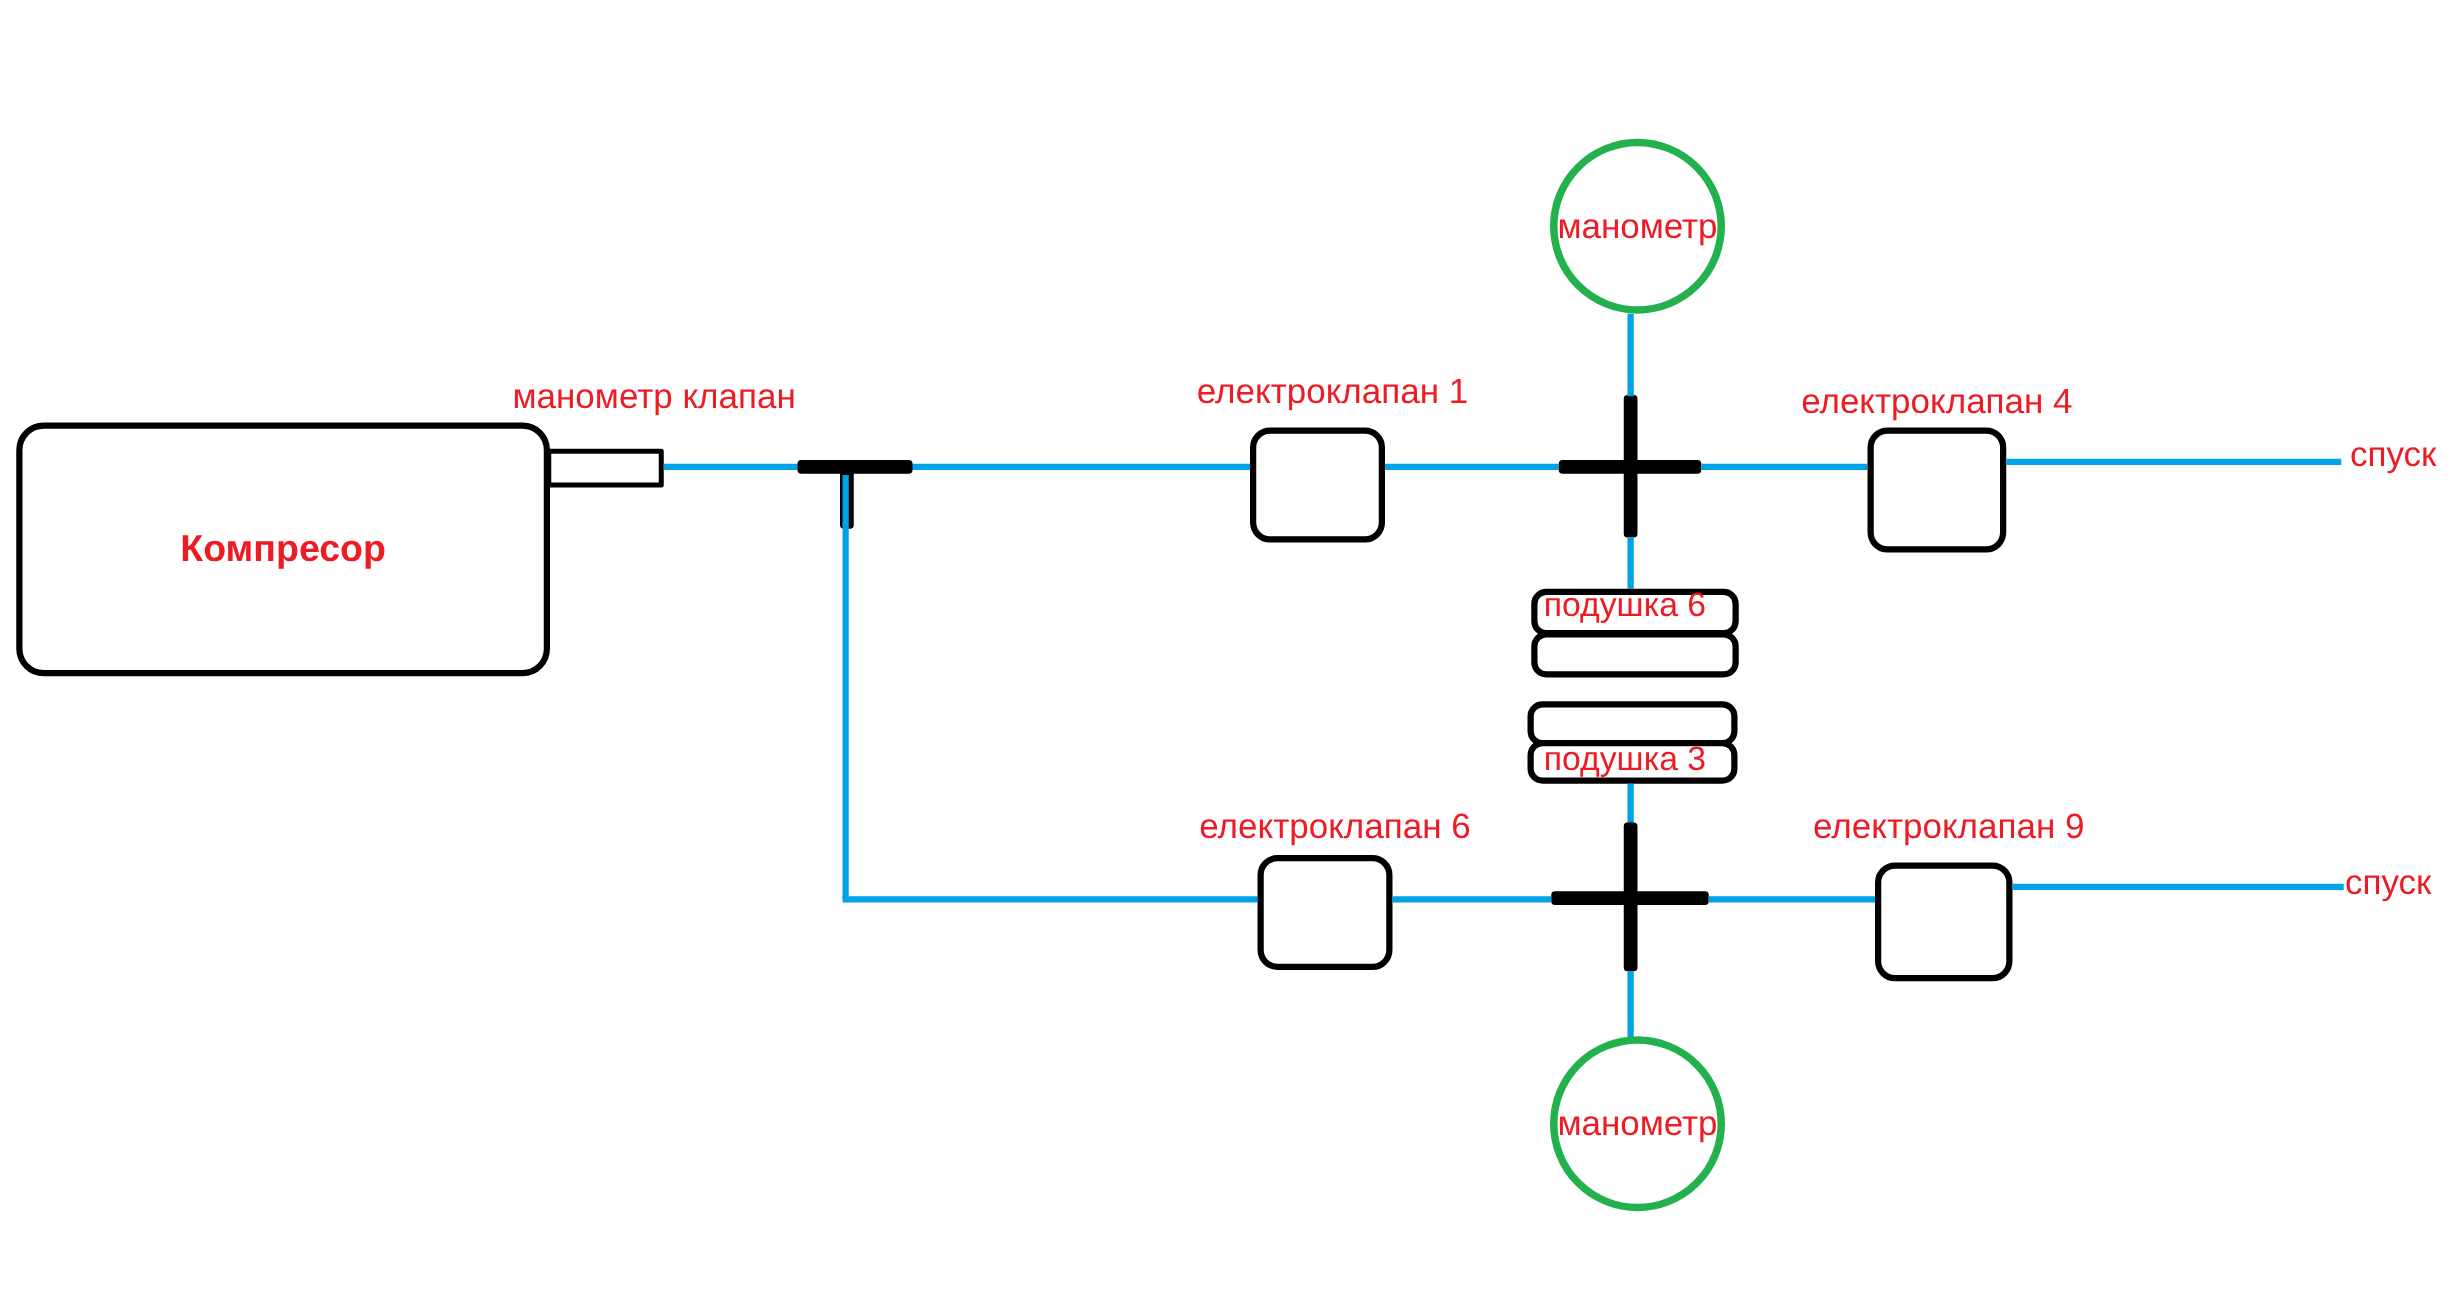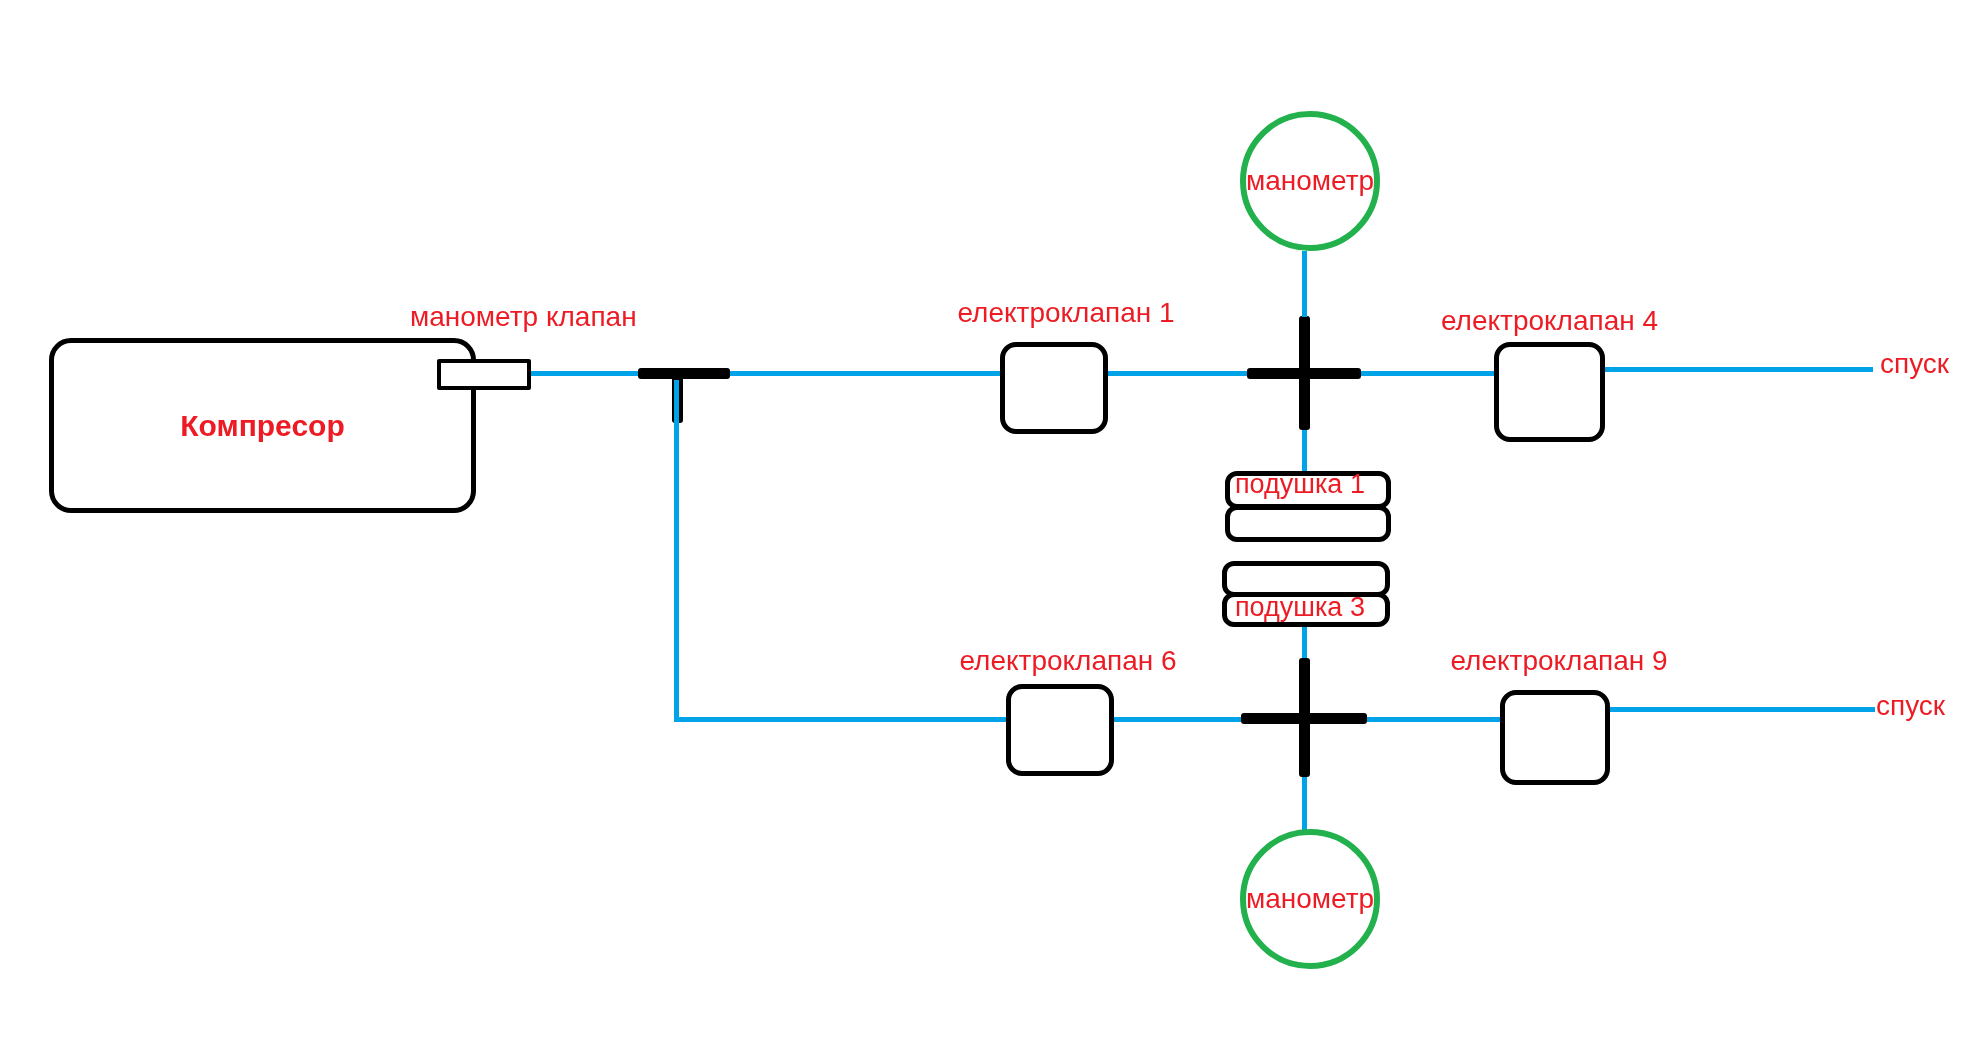--- a/index.html
+++ b/index.html
@@ -36,21 +36,21 @@
   .text-label.center{text-align:center;}
   .pillow-part{position:absolute;border:5px solid var(--shape-outline);border-radius:12px;background:var(--bg);box-sizing:border-box;}
   .pillow-label{position:absolute;color:var(--label);font-size:27px;white-space:nowrap;z-index:5;}
   .circle .text-label{position:static;}
 </style>
 </head>
 <body>
 
 <div class="canvas">
 
-  <div class="box compressor" style="left:13px;top:338px;width:427px;height:175px;margin-left:36px;">
+  <div class="box compressor" style="left:13px;top:338px;width:427px;height:203px;">
     <span class="lbl">Компресор</span>
   </div>
 
   <div class="box" style="left:437px;top:359px;width:94px;height:31px;border-width:4px;border-radius:2px;"></div>
   <div class="text-label" style="left:410px;top:302px;">манометр клапан</div>
 
   <div class="pipe-h" style="left:531px;top:371px;width:475px;"></div>
 
   <div class="bar" style="left:638px;top:368px;width:92px;height:11px;"></div>
   <div class="bar" style="left:672px;top:373px;width:11px;height:50px;"></div>
@@ -68,21 +68,21 @@
   <div class="pipe-v" style="left:1302px;top:251px;height:66px;"></div>
 
   <div class="circle" style="left:1240px;top:111px;">
     <span class="text-label">манометр</span>
   </div>
 
   <div class="pipe-v" style="left:1302px;top:430px;height:41px;"></div>
 
   <div class="pillow-part" style="left:1225px;top:471px;width:166px;height:38px;"></div>
   <div class="pillow-part" style="left:1225px;top:505px;width:166px;height:37px;"></div>
-  <div class="pillow-label" style="left:1235px;top:469px;">подушка 1</div>
+  <div class="pillow-label" style="left:1235px;top:469px;">подушка 6</div>
 
   <div class="pillow-part" style="left:1222px;top:561px;width:168px;height:36px;"></div>
   <div class="pillow-part" style="left:1222px;top:592px;width:168px;height:35px;"></div>
   <div class="pillow-label" style="left:1235px;top:592px;">подушка 3</div>
 
   <div class="pipe-v" style="left:1302px;top:627px;height:32px;"></div>
 
   <div class="bar" style="left:1299px;top:658px;width:11px;height:119px;"></div>
   <div class="bar" style="left:1241px;top:713px;width:126px;height:11px;"></div>
 

